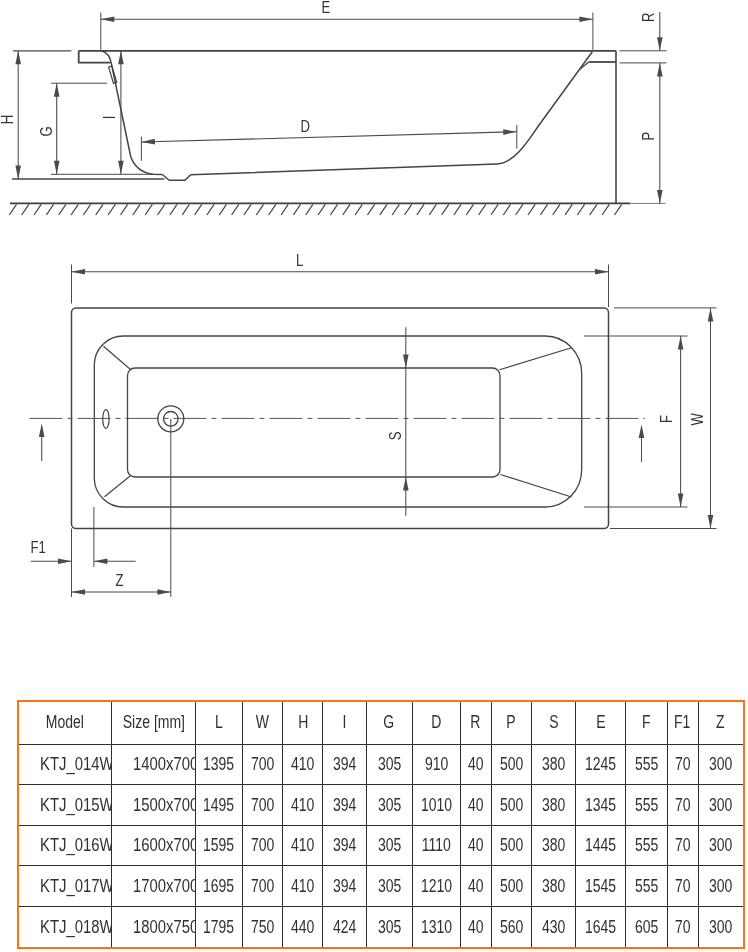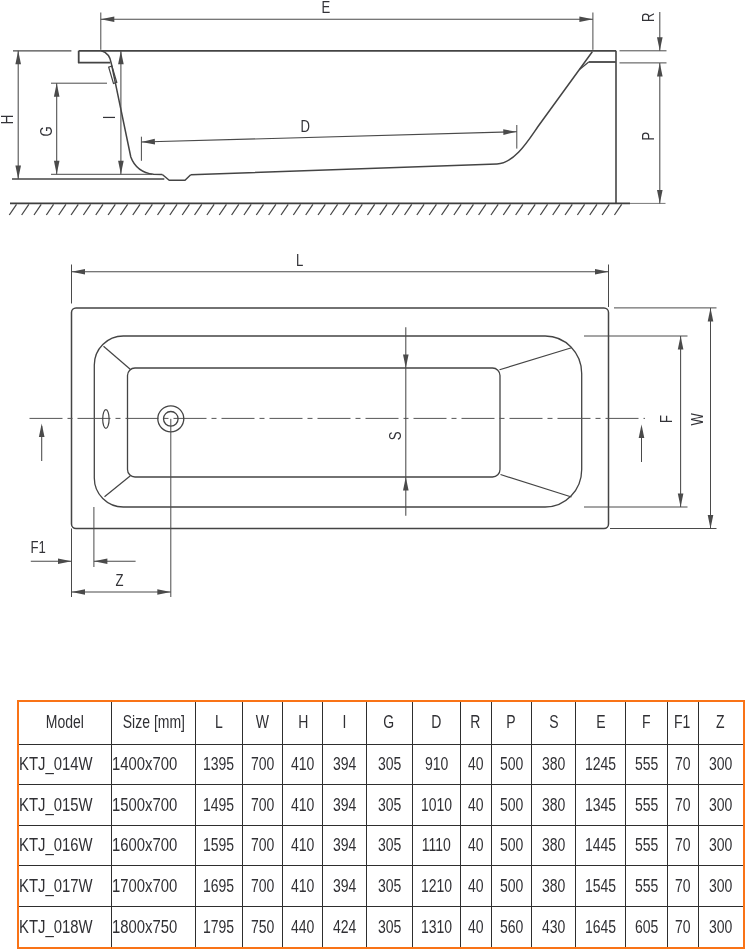--- a/index.html
+++ b/index.html
@@ -5,21 +5,21 @@
 body{font-family:"Liberation Sans",sans-serif;position:relative}
 #d{position:absolute;left:0;top:0}
 #t{position:absolute;left:17px;top:699.5px}
 table{border-collapse:collapse;table-layout:fixed;width:726.5px}
 td{border:1.4px solid #2e2e2e;text-align:center;vertical-align:middle;height:39.2px;font-size:17.5px;color:#303034;padding:0;overflow:hidden}
 table{border:2px solid #f97316}
 tr.hd td{height:42.8px}
 tr:nth-child(5) td{height:40.6px}
 tr:nth-child(6) td{height:39.7px}
 td span{display:inline-block;transform:scaleX(0.8);white-space:nowrap}
-td.lft{text-align:left;padding-left:0}
+td.lft{text-align:left;padding-left:21px}
 td.lft span{transform:scaleX(0.85);transform-origin:0 50%}
 </style></head>
 <body>
 <div id="d"><svg width="748" height="700" viewBox="0 0 748 700">
       <line x1="13" y1="50.8" x2="71.4" y2="50.8" stroke="#4a4a4a" stroke-width="1.2" stroke-linecap="butt"></line>
       <line x1="78.7" y1="50.8" x2="616" y2="50.8" stroke="#444" stroke-width="1.8" stroke-linecap="butt"></line>
       <path d="M78.7,50.8 L78.7,62.7 L110.3,62.7" stroke="#444" stroke-width="1.8" fill="none" stroke-linejoin="round"></path>
       <path d="M101.3,50.8 Q109.6,53.2 111.3,63.3 L130.8,157 Q136.5,172.3 153.5,174.3 L162.3,174.4" stroke="#444" stroke-width="1.5" fill="none" stroke-linejoin="round"></path>
       <line x1="51" y1="174.3" x2="152" y2="174.3" stroke="#4a4a4a" stroke-width="1.0" stroke-linecap="butt"></line>
       <path d="M162.3,174.5 L169.2,180.3 L185,180.3 L190.7,174.8" stroke="#444" stroke-width="1.5" fill="none" stroke-linejoin="round"></path>

